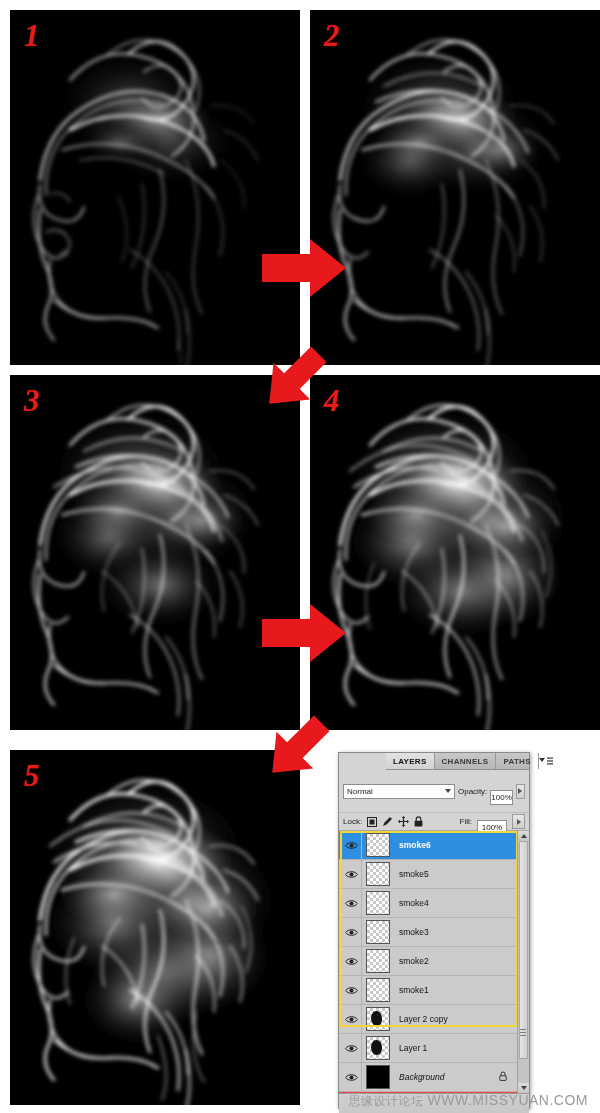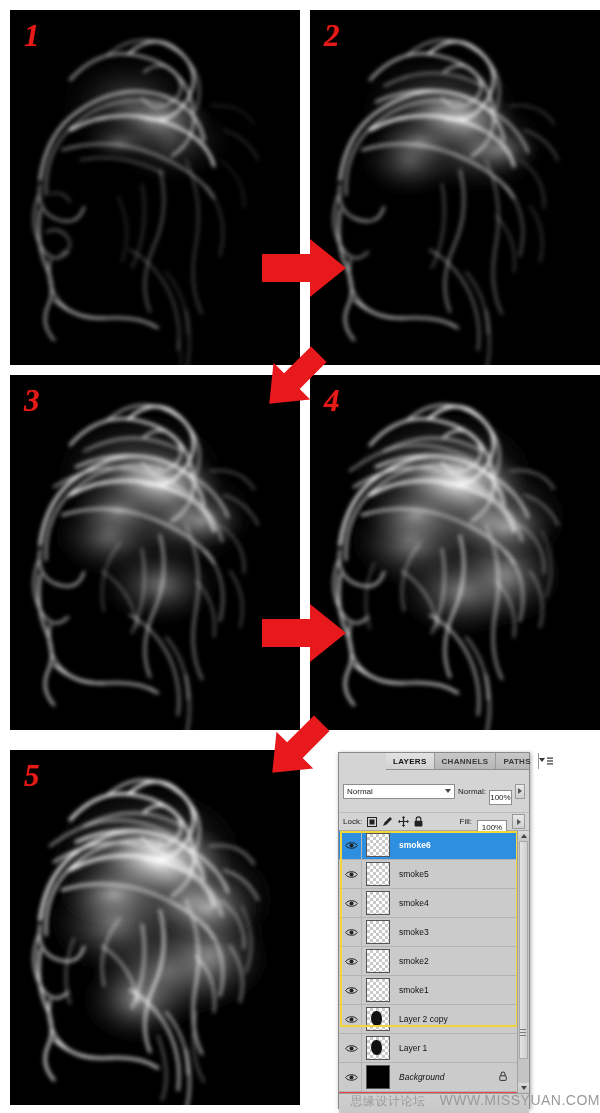--- a/index.html
+++ b/index.html
@@ -97,22 +97,22 @@
   .scroll .dn{position:absolute;bottom:0;left:0;right:0;}
 
   .bottombar{height:16px;background:linear-gradient(#cfcfcf,#bdbdbd);
              border-top:1px solid #9b9b9b;display:flex;align-items:center;
              justify-content:space-around;padding:16px 6px;}
   .bottombar svg{display:block;}
   .fx{font-family:"Liberation Serif",serif;font-style:italic;font-weight:bold;
       font-size:10px;color:#222;}
 
   
-  #watermark{position:absolute;right:0;bottom:3px;display:flex;
-             align-items:baseline;gap:14px;color:#9a9a9a;
+  #watermark{position:absolute;right:12px;bottom:3px;display:flex;
+             align-items:baseline;gap:4px;color:#9a9a9a;
              font-size:11px;letter-spacing:.5px;white-space:nowrap;}
   #watermark .cn{font-family:"DejaVu Sans",sans-serif;font-size:12px;}
   #watermark .en{font-size:14px;}
 </style>
 </head>
 <body>
 
 <div class="panel" style="left:10px;top:10px;width:290px;height:355px;">
   <div class="smoke">
     <svg width="290" height="355" viewBox="0 0 290 355">
@@ -434,21 +434,21 @@
         <rect x="8" y="6.3" width="6" height="1.2" fill="#333"></rect>
       </svg>
     </div>
   </div>
 
   <div class="moderow">
     <div class="mode-select">
       <span>Normal</span>
       <span class="caret"></span>
     </div>
-    <span class="lbl">Normal:</span>
+    <span class="lbl">Opacity:</span>
     <div class="numbox">100%</div>
     <div class="spin">
         <i></i>
       </div>
   </div>
 
   <div class="lockrow">
     <span class="lbl">Lock:</span>
     <div class="lockicons">
       <span>

